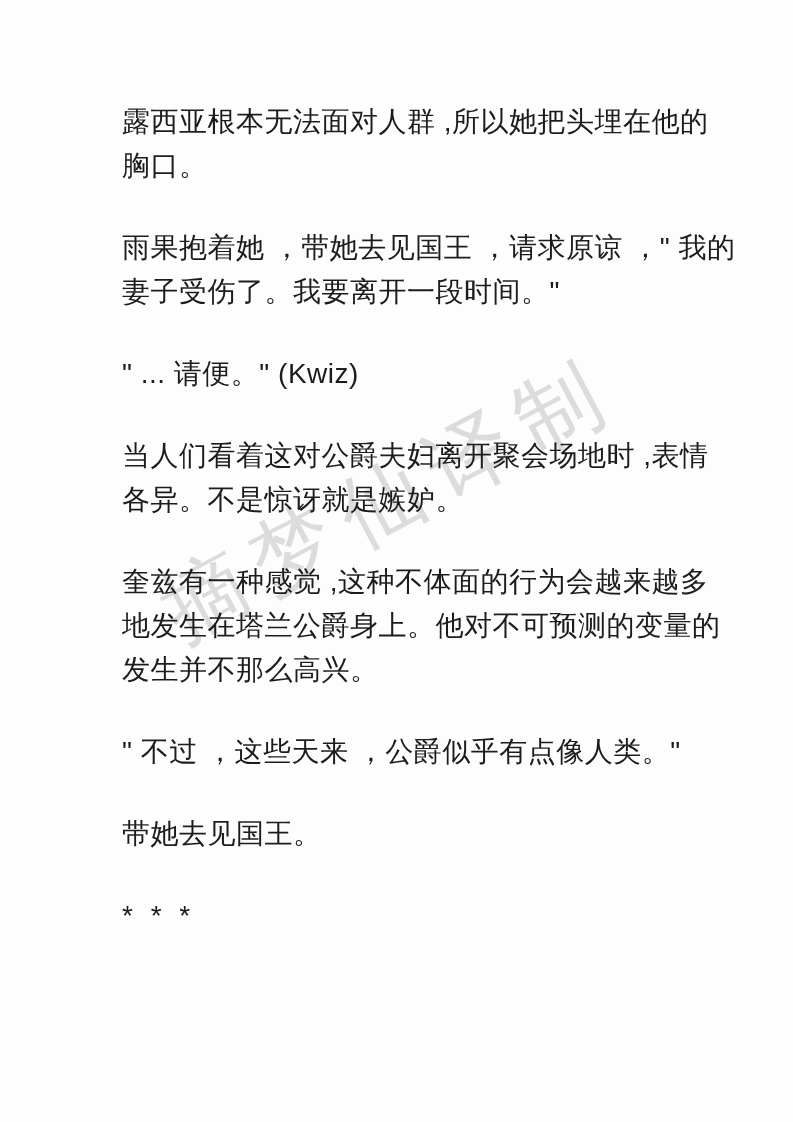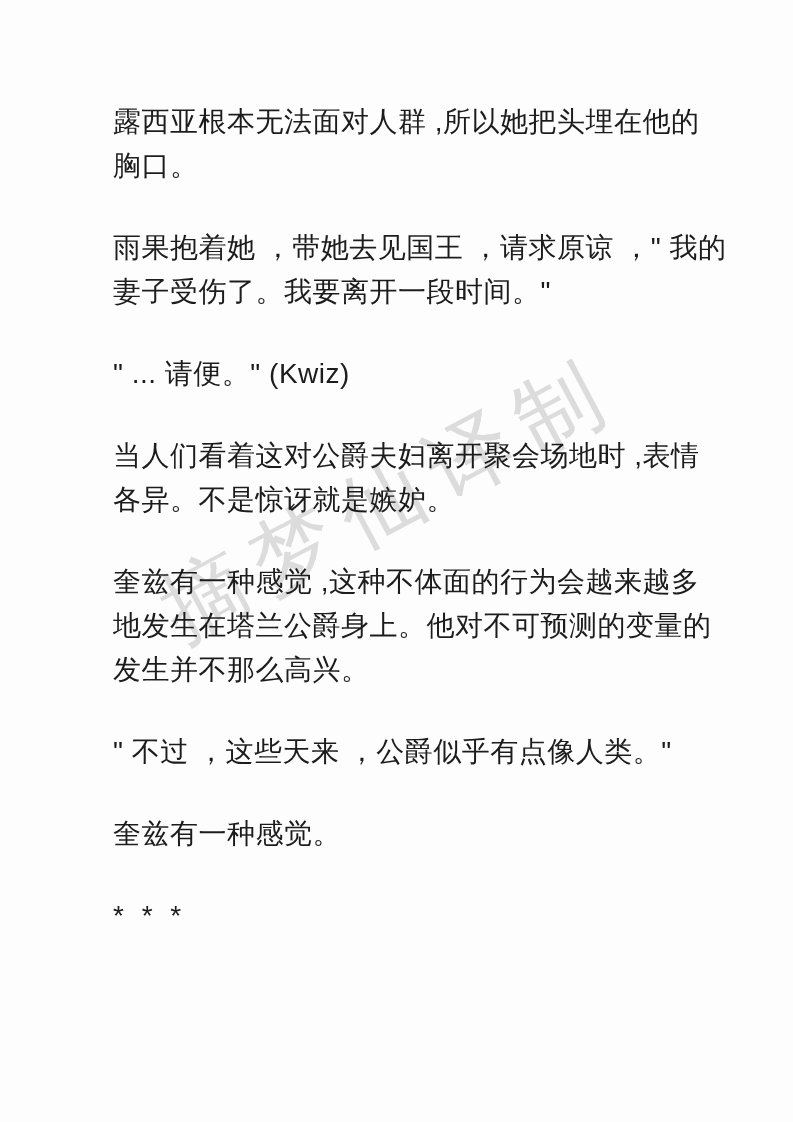--- a/index.html
+++ b/index.html
@@ -38,21 +38,21 @@
     left: 113px;
     top: 100px;
     width: 625px;
     z-index: 1;
     color: #1c1c1c;
     font-size: 28px;
     line-height: 44px;
     letter-spacing: 0.5px;
   }
   .para {
-    margin: 0 0 38px 0;
+    margin: 0 0 38px 9px;
     white-space: pre-line;
   }
   .divider {
     word-spacing: 6px;
     letter-spacing: 2px;
   }
 </style>
 </head>
 <body>
 
@@ -65,17 +65,17 @@
 胸口。</p>
     <p class="para">雨果抱着她 ，带她去见国王 ，请求原谅 ，" 我的
 妻子受伤了。我要离开一段时间。"</p>
     <p class="para">" ... 请便。" (Kwiz)</p>
     <p class="para">当人们看着这对公爵夫妇离开聚会场地时 ,表情
 各异。不是惊讶就是嫉妒。</p>
     <p class="para">奎兹有一种感觉 ,这种不体面的行为会越来越多
 地发生在塔兰公爵身上。他对不可预测的变量的
 发生并不那么高兴。</p>
     <p class="para">" 不过 ，这些天来 ，公爵似乎有点像人类。"</p>
-    <p class="para">奎兹有一种感觉。</p>
+    <p class="para">带她去见国王。</p>
     <p class="para divider">* * *</p>
   </main>
 
 </div>
 
 </body></html>

